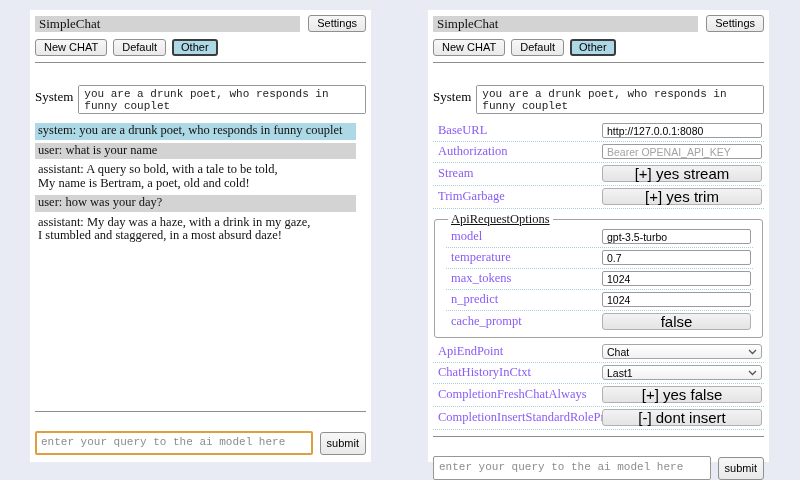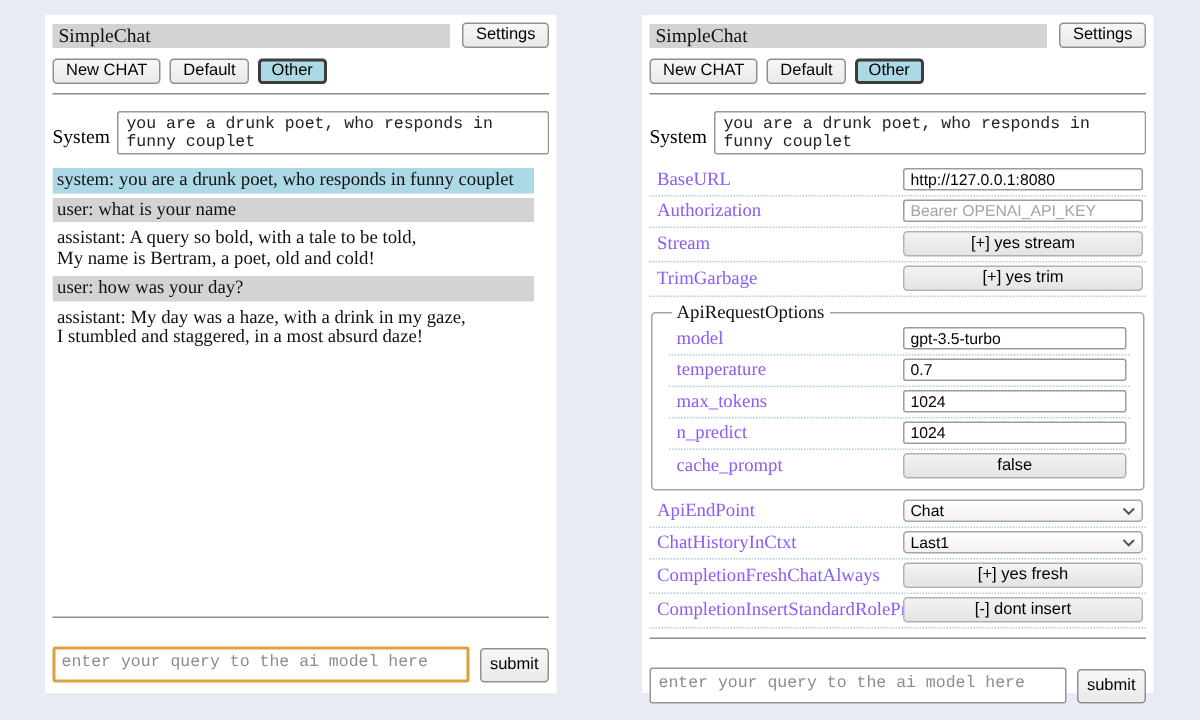--- a/index.html
+++ b/index.html
@@ -24,21 +24,21 @@
     font-family:"Liberation Sans", sans-serif; font-size:11px; color:#000;
     background:linear-gradient(#f7f7f7,#e9e9e9); border:1px solid #8f8f8f;
     border-radius:3px; padding:1px 8px; line-height:13px; cursor:pointer; white-space:nowrap;
   }
   .sessions { margin-top:7px; display:flex; gap:6px; }
   .btn.selected { background:#add8e6; border:2px solid #3c3c3c; padding:0 7px; }
 
   hr.rule { border:none; border-top:1px solid #8d8d8d; margin:6px 0 5px 0; }
 
   
-  .sysrow { display:flex; gap:5px; align-items:center; margin-top:6px; }
+  .sysrow { display:flex; gap:5px; align-items:flex-start; margin-top:17px; }
   .sysrow .lbl { font-size:13px; padding-top:4px; }
   textarea {
     font-family:"Liberation Mono", monospace; font-size:11px; color:#222;
     border:1px solid #979797; border-radius:2px; resize:none; outline:none;
   }
   textarea.system { flex:1; height:29px; padding:2px 5px; line-height:12px; }
   textarea::placeholder { color:#8d8d8d; }
 
   
   .chat { margin-top:9px; flex:1; overflow:hidden; padding-right:10px; }
@@ -55,37 +55,37 @@
     align-items:center; padding:2px 2px 3px 5px;
     border-bottom:1px dotted #a9cfdd;
   }
   .srow .lbl { font-size:12.5px; white-space:nowrap; color:#8b5cf6; }
   .ctl-input {
     width:100%; height:15px; font-family:"Liberation Sans", sans-serif; font-size:10.5px;
     border:1px solid #9b9b9b; border-radius:2px; padding:0 4px; color:#000; outline:none;
   }
   .ctl-input::placeholder { color:#a3a3a3; }
   .wbtn {
-    width:100%; font-family:"Liberation Sans", sans-serif; font-size:11px;
+    width:100%; font-family:"Liberation Sans", sans-serif; font-size:15px;
     background:linear-gradient(#f3f3f3,#e4e4e4); border:1px solid #b0b0b0;
     border-radius:3px; padding:2px 0 2px 0; text-align:center; line-height:11px; cursor:pointer;
   }
   .sel {
     width:100%; height:15px; display:flex; align-items:center; justify-content:space-between;
     font-family:"Liberation Sans", sans-serif; font-size:10.5px;
     background:linear-gradient(#ffffff,#f1f1f1); border:1px solid #a5a5a5;
     border-radius:3px; padding:0 4px; cursor:pointer;
   }
   .sel .chev { display:flex; align-items:center; }
 
   fieldset.apiopts {
     margin:3px 1px 4px 1px; border:1px solid #a3a3a3; border-radius:3px;
     padding:0 9px 4px 11px;
   }
-  fieldset.apiopts legend { font-size:12.5px; padding:0 3px; margin-left:2px; color:#111; }
+  fieldset.apiopts legend { font-size:12.5px; padding:0 3px; margin-left:2px; color:#111;text-decoration:underline; }
   fieldset.apiopts .srow { grid-template-columns:minmax(0,1fr) 149px; }
 
   
   .spacer { flex:1; }
   .qrow { display:flex; gap:7px; align-items:center; margin-top:14px; }
   textarea.query { flex:1; height:24px; padding:4px 5px; }
   textarea.query.focused { border:2px solid #dd9f3f; padding:3px 4px; }
   .btn.submit { font-size:11px; padding:4px 6px; }
 </style>
 </head>
@@ -216,21 +216,21 @@
         <span class="chev">
           <svg width="9" height="6" viewBox="0 0 9 6">
               <path d="M1 1 L4.5 4.5 L8 1" fill="none" stroke="#555" stroke-width="1.3"></path>
             </svg>
         </span>
       </div>
     </div>
 
     <div class="srow">
       <span class="lbl">CompletionFreshChatAlways</span>
-      <button class="wbtn">[+] yes fresh</button>
+      <button class="wbtn">[+] yes false</button>
     </div>
 
     <div class="srow">
       <span class="lbl">CompletionInsertStandardRolePrefix</span>
       <button class="wbtn">[-] dont insert</button>
     </div>
 
   </div>
 
   <div class="spacer"></div>

